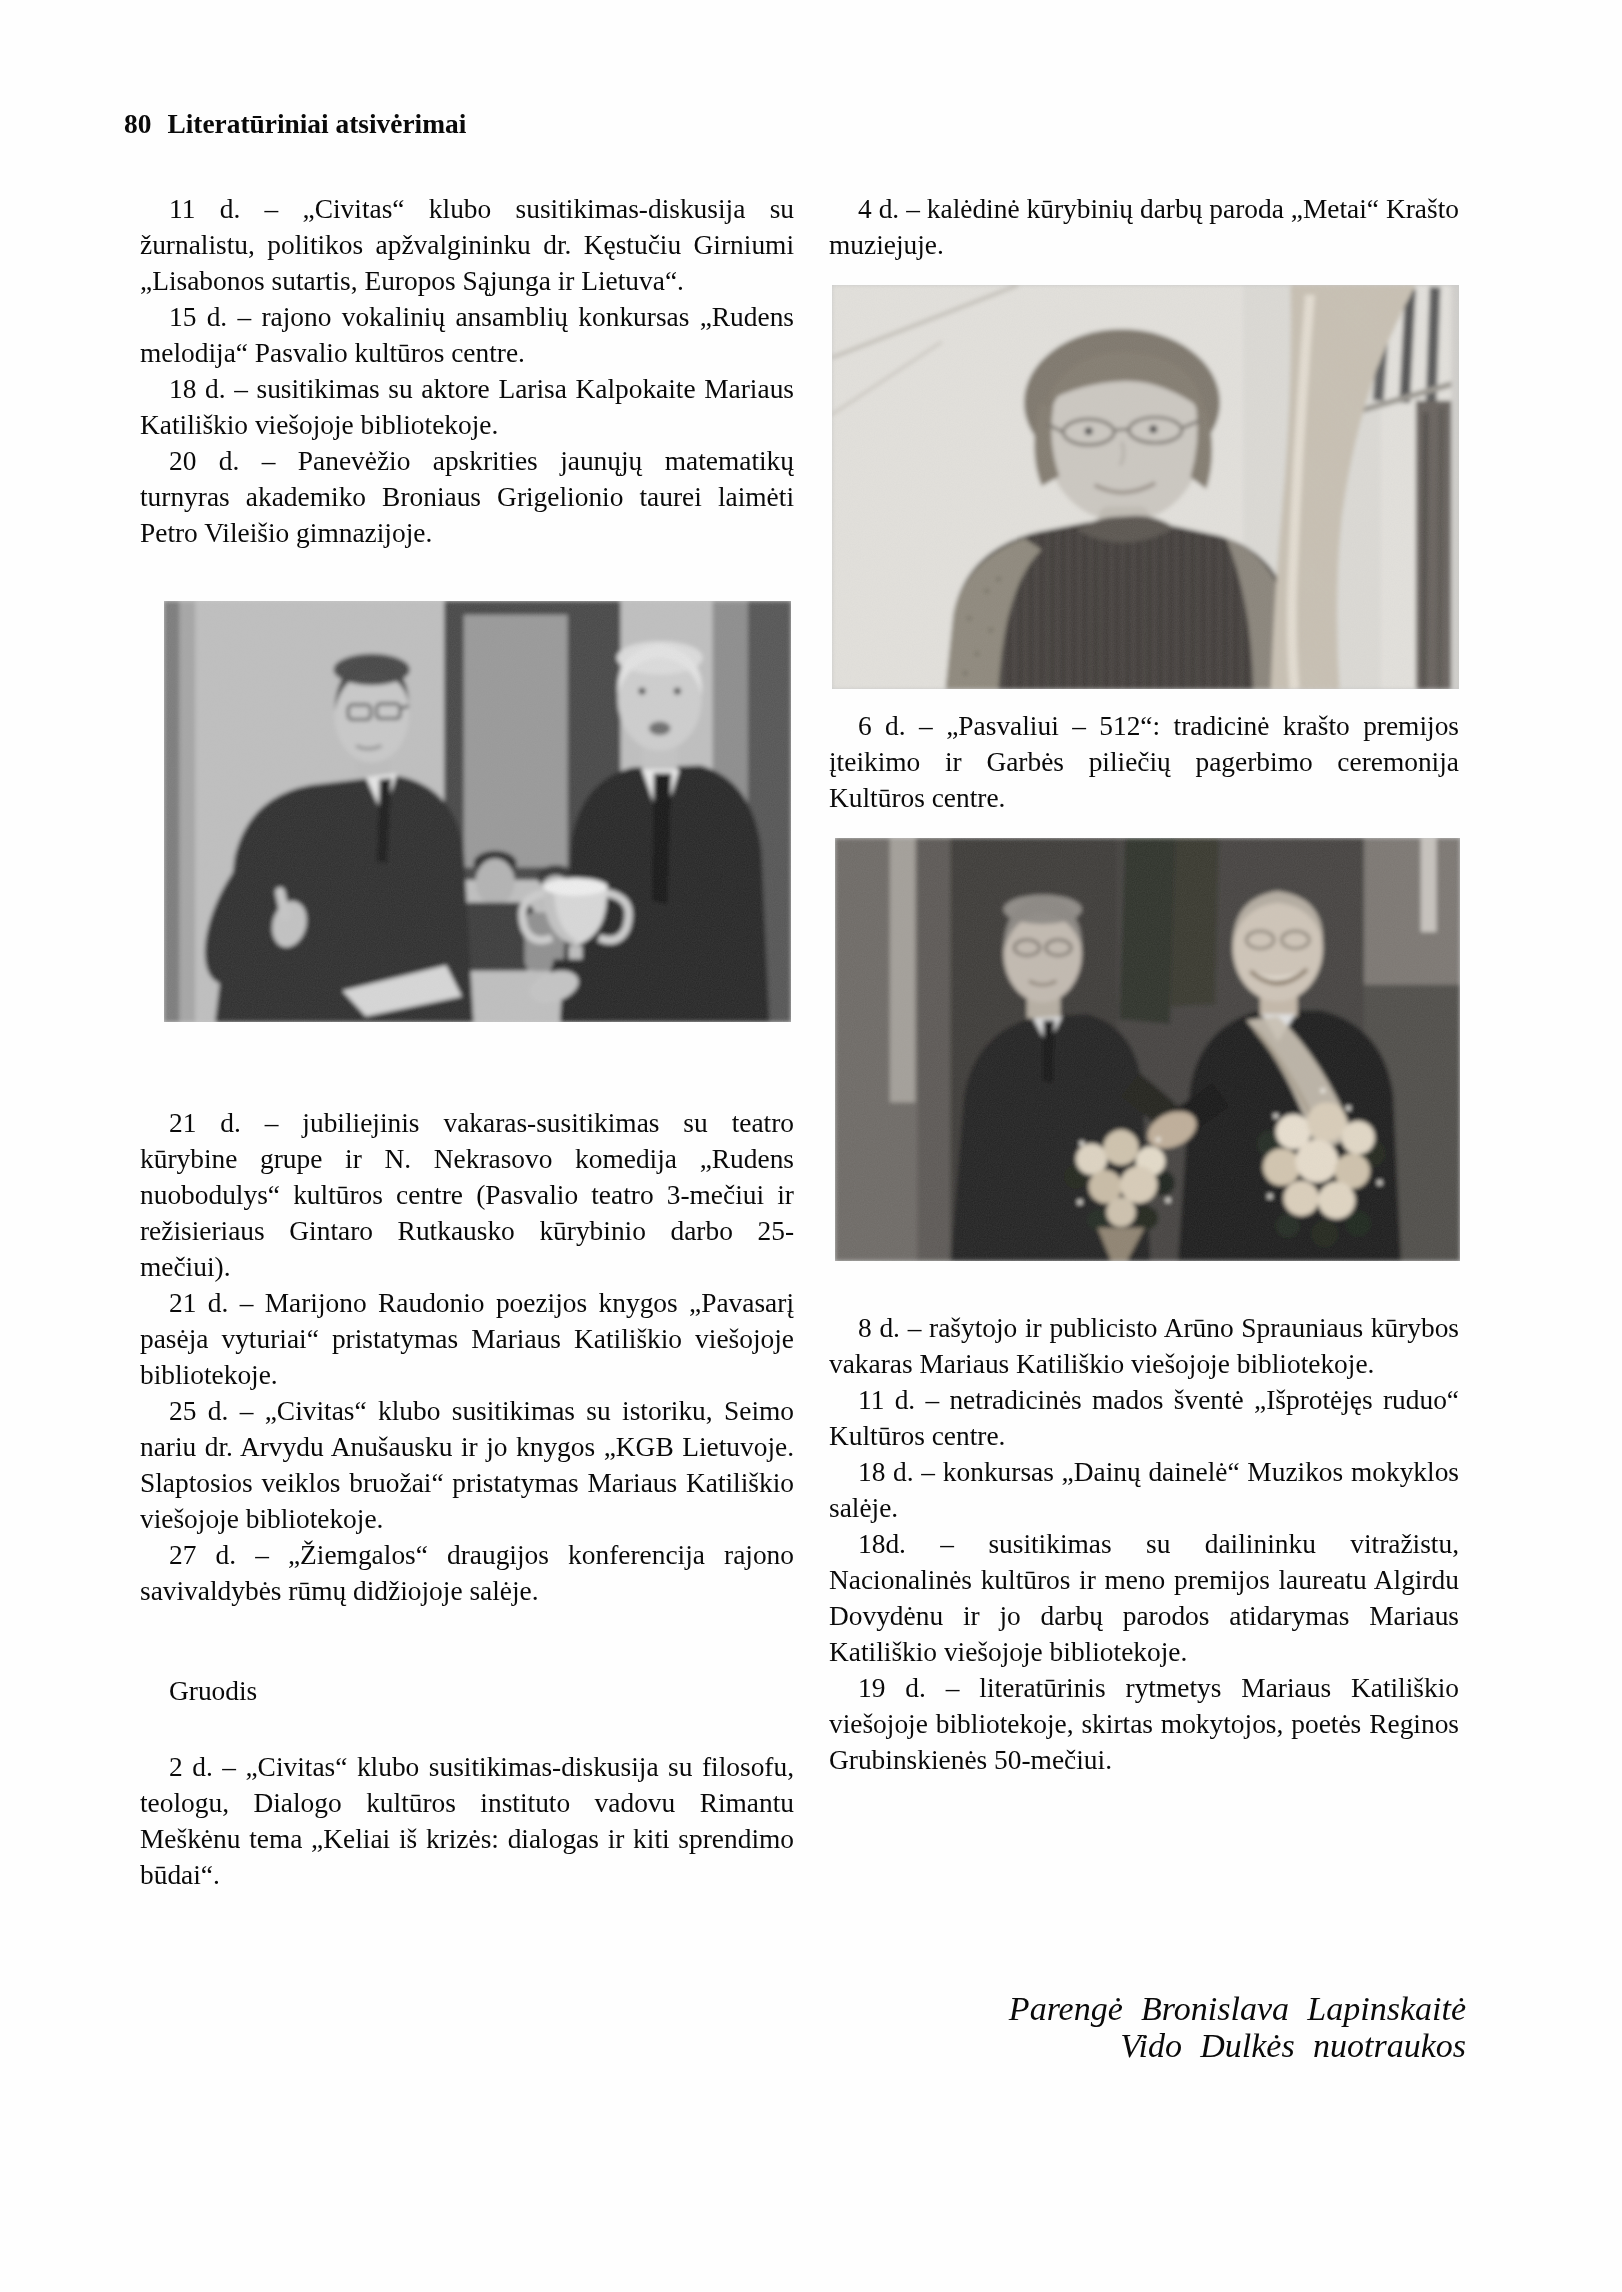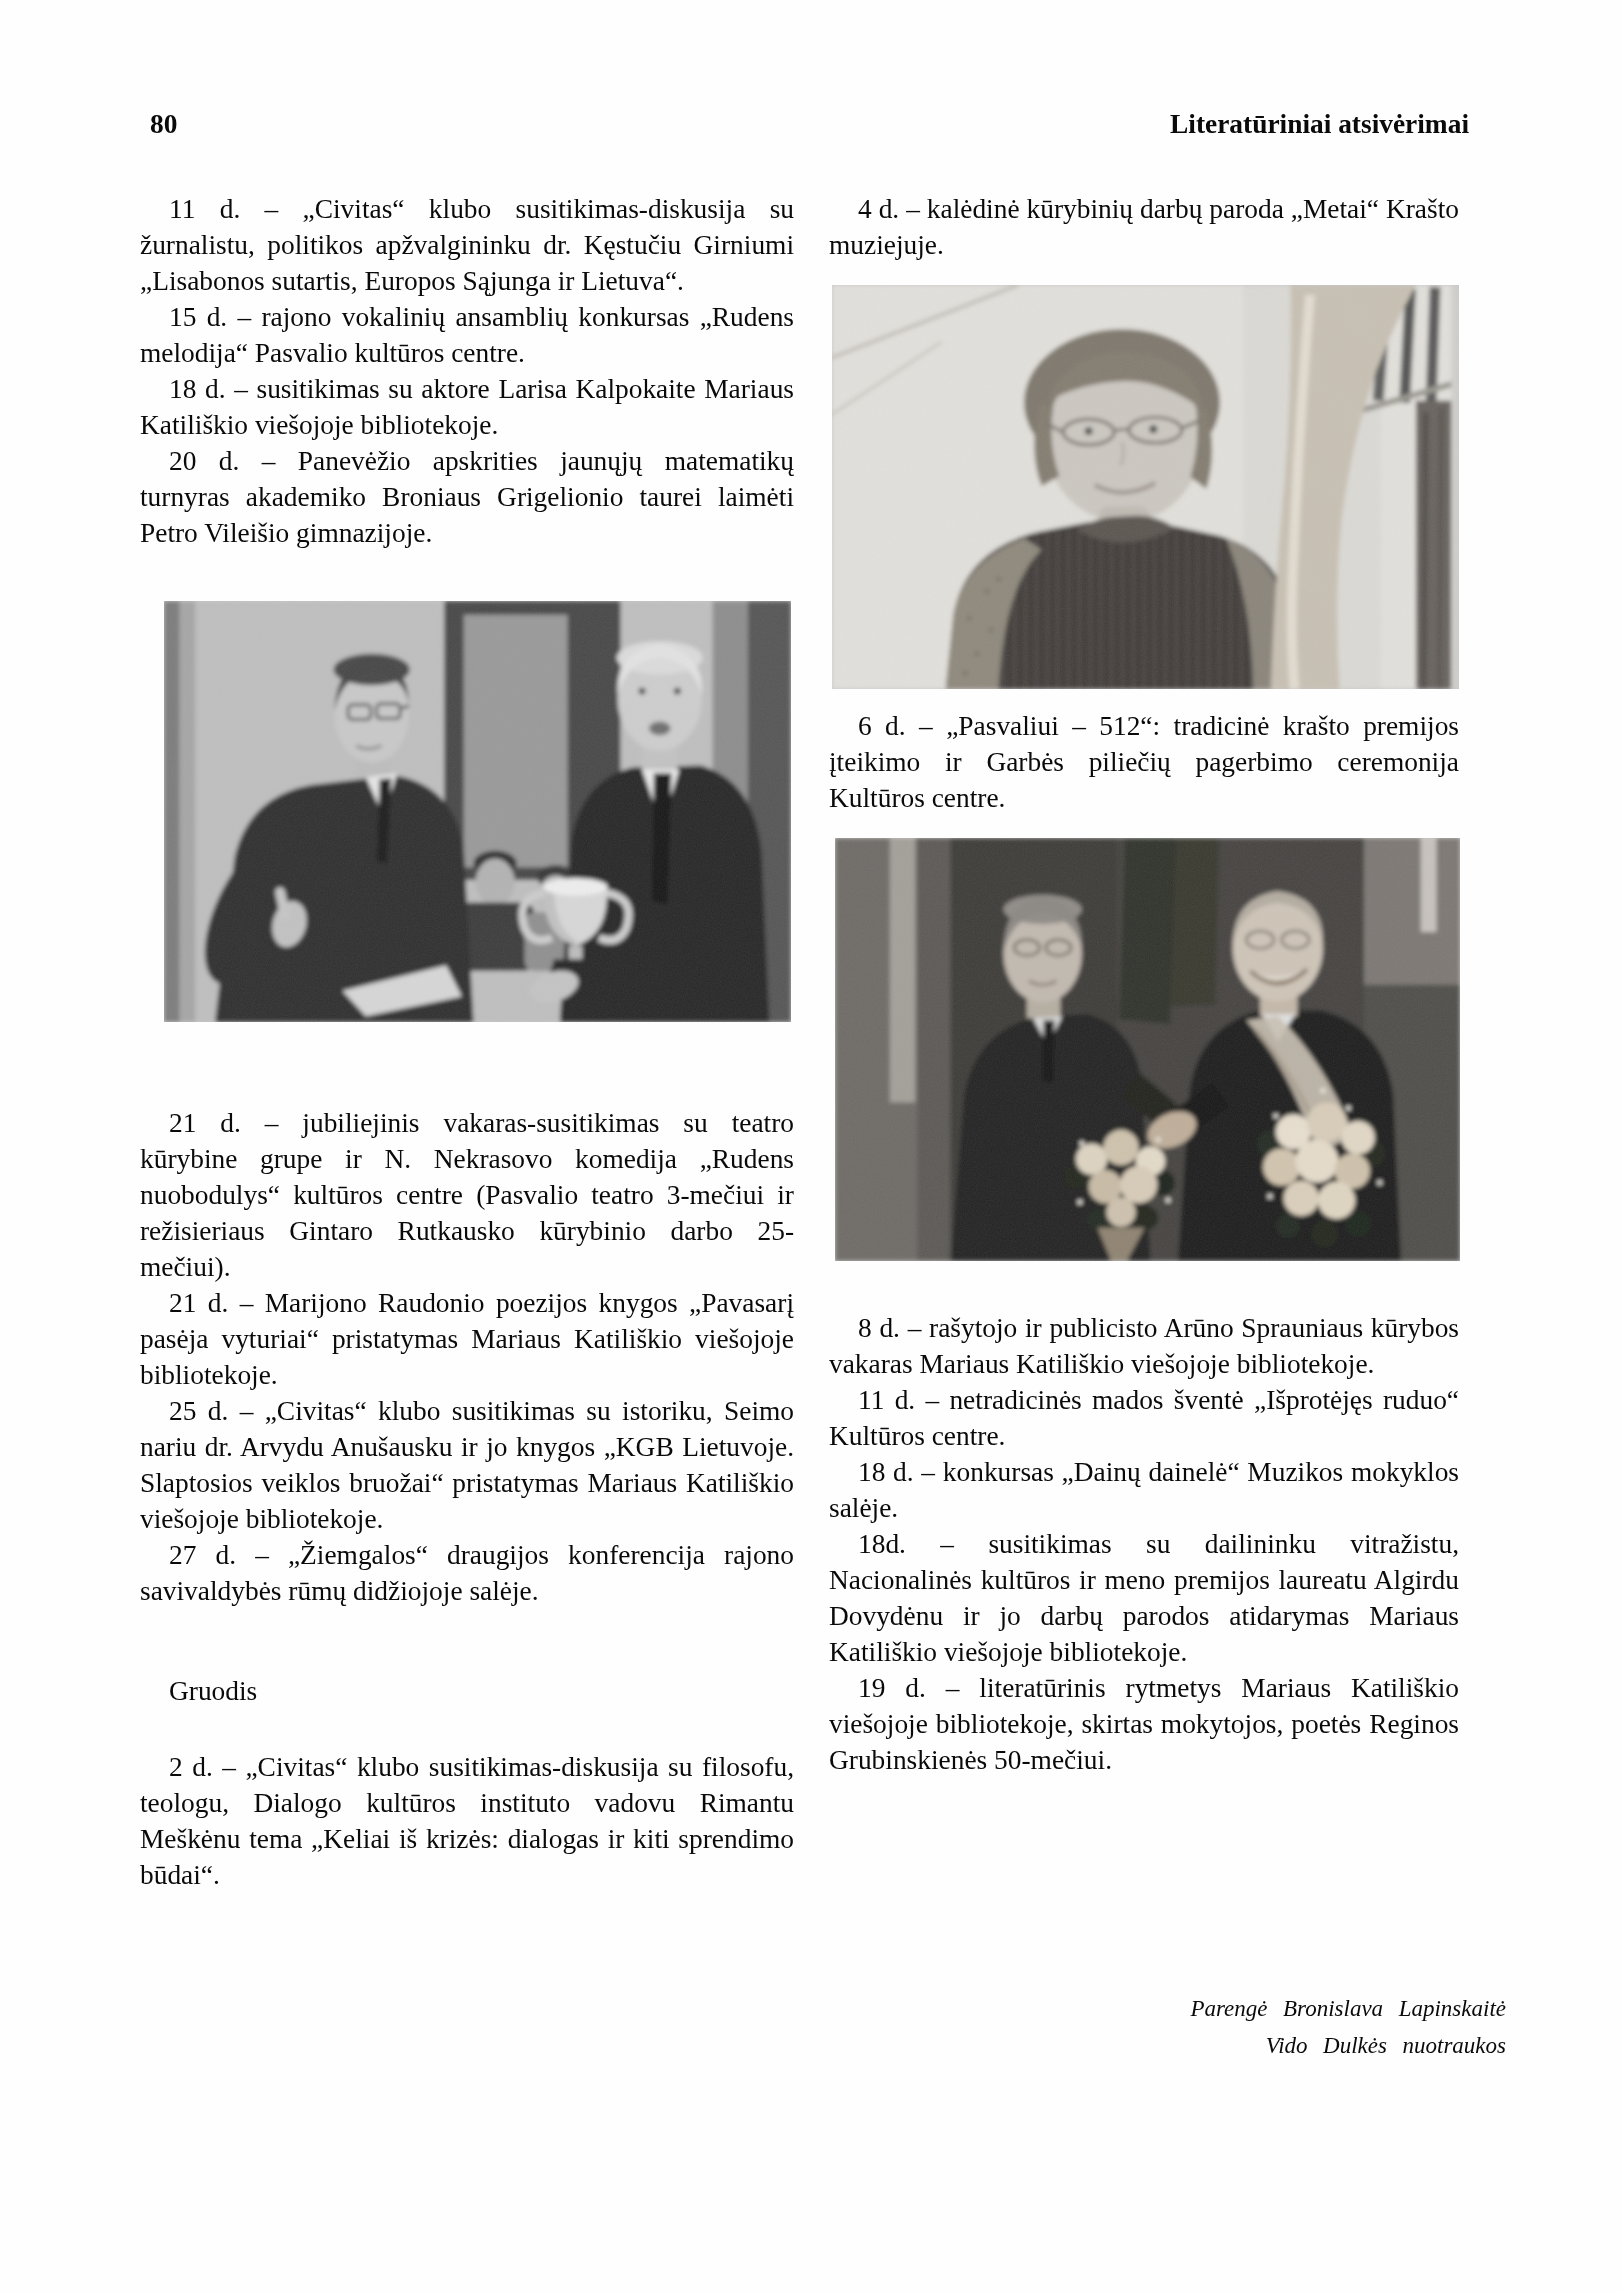--- a/index.html
+++ b/index.html
@@ -5,32 +5,32 @@
   html,body{margin:0;padding:0;background:#ffffff;}
   .page{
     position:relative;
     width:1622px;height:2293px;
     background:#fefefe;
     font-family:"Liberation Serif","DejaVu Serif",serif;
     color:#0a0a0a;
     overflow:hidden;
   }
   .runhead{
-    position:absolute;left:150px;top:108px;width:1319px;
-    display:flex;justify-content:space-between;align-items:flex-start;
-    font-size:27.4px;font-weight:bold;line-height:33px;
+    position:absolute;left:124px;top:108px;width:1319px;
+    display:flex;align-items:flex-start;
+    font-size:27.4px;font-weight:bold;line-height:33px;gap:16px;
   }
   .col-block{position:absolute;font-size:27.4px;line-height:36px;text-align:justify;}
   .col-left{left:140px;width:654px;}
   .col-right{left:829px;width:630px;}
   .col-block p{margin:0;text-indent:29px;}
   .section-heading{font-size:27.4px;}
   .signature{
-    position:absolute;left:876px;width:630px;
-    font-size:23px;line-height:37px;font-style:italic;
+    position:absolute;left:836px;width:630px;
+    font-size:34px;line-height:37px;font-style:italic;
     text-align:right;word-spacing:9.8px;
   }
   figure.photo{
     position:absolute;margin:0;padding:0;line-height:0;
     background:#c9c9c9;
   }
   figure.photo svg{display:block;width:100%;height:100%;}
 </style>
 </head>
 <body>

